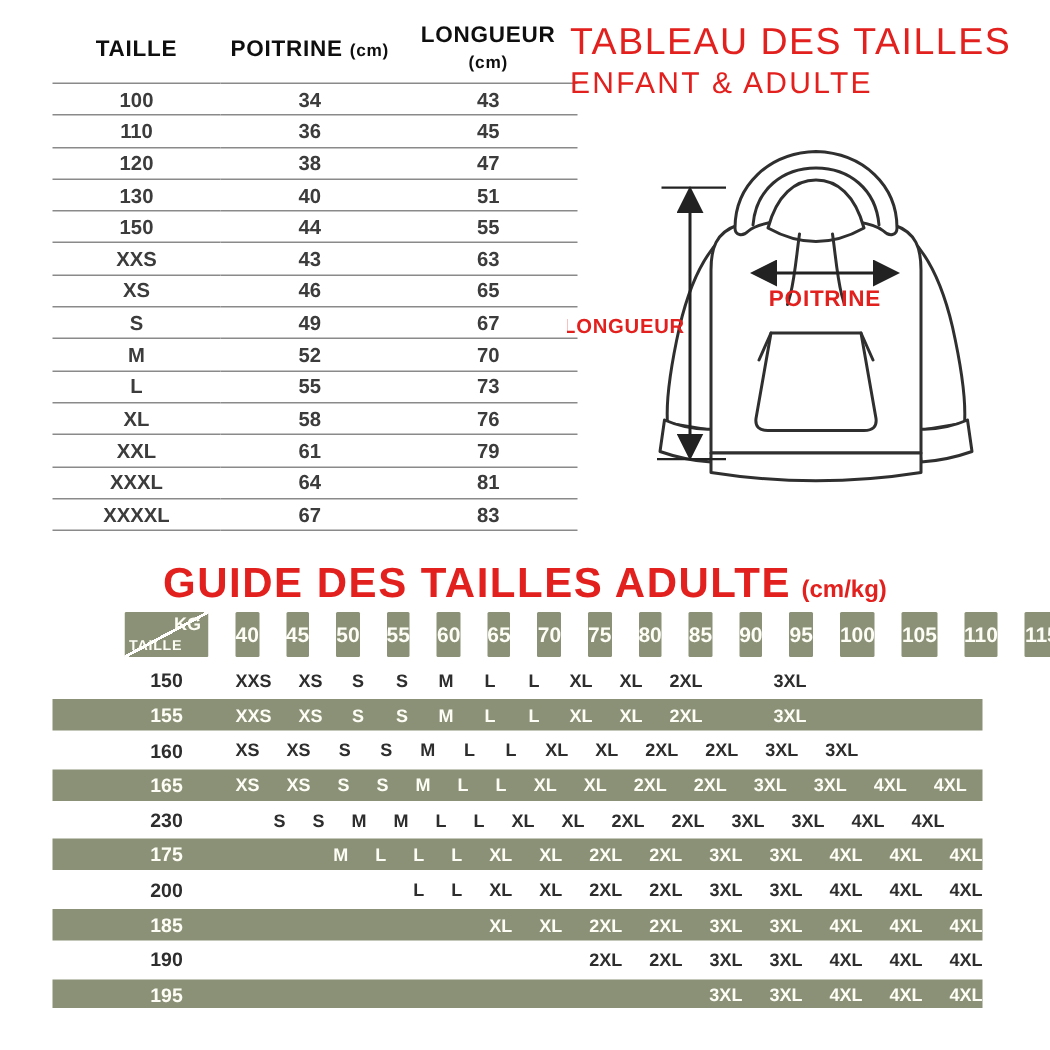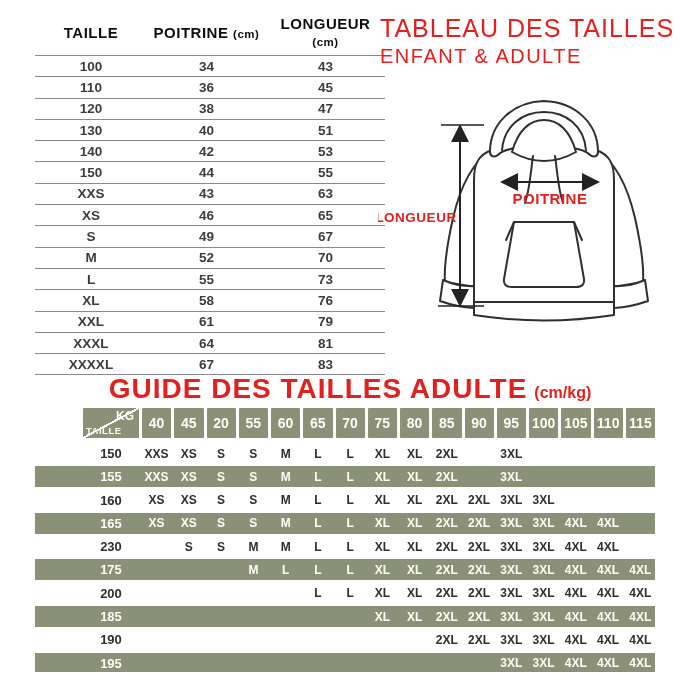--- a/index.html
+++ b/index.html
@@ -24,21 +24,21 @@
   .guide-title { position:absolute; left:0; top:373px; width:700px; text-align:center;
                  color:var(--red); font-weight:bold; font-size:28px; letter-spacing:1px; }
   .guide-title .unit { font-size:16px; margin-left:7px; letter-spacing:0; }
 
   
   .hoodie-wrap { position:absolute; left:378px; top:90px; width:322px; height:250px; }
   .measure-label { fill:var(--red); font-weight:bold; font-family:"Liberation Sans",sans-serif; }
 
   
   .guide { position:absolute; left:35px; top:408px; width:620px; }
-  .guide-grid-row { display:grid; grid-template-columns:56px repeat(16, 1fr); column-gap:3px;padding-left:48px; }
+  .guide-grid-row { display:grid; grid-template-columns:56px repeat(16, 1fr); column-gap:18px;padding-left:48px; }
   .guide-header { height:30px; margin-bottom:5px; }
   .kg-cell { background:var(--green); color:#fdfdf5; font-size:14px; font-weight:bold;
              display:flex; align-items:center; justify-content:center; border-radius:1px; }
   .corner { position:relative; background:
               linear-gradient(to bottom right,
                 transparent calc(50% - 1px), #fff calc(50% - 1px),
                 #fff calc(50% + 1px), transparent calc(50% + 1px)),
               var(--green);
             border-radius:1px; color:#fdfdf5; font-weight:bold; }
   .corner .kg { position:absolute; top:1px; right:5px; font-size:12px; }
@@ -86,25 +86,20 @@
           <td>120</td>
           <td>38</td>
           <td>47</td>
         </tr>
         <tr>
           <td>130</td>
           <td>40</td>
           <td>51</td>
         </tr>
         <tr>
-          <td>140</td>
-          <td>42</td>
-          <td>53</td>
-        </tr>
-        <tr>
           <td>150</td>
           <td>44</td>
           <td>55</td>
         </tr>
         <tr>
           <td>XXS</td>
           <td>43</td>
           <td>63</td>
         </tr>
         <tr>
@@ -202,21 +197,21 @@
 
   <div class="guide">
     <div class="guide-grid-row guide-header">
       <div class="corner">
         <span class="kg">KG</span>
         <span class="taille">TAILLE</span>
       </div>
 
     <div class="kg-cell">40</div>
         <div class="kg-cell">45</div>
-        <div class="kg-cell">20</div>
+        <div class="kg-cell">50</div>
         <div class="kg-cell">55</div>
         <div class="kg-cell">60</div>
         <div class="kg-cell">65</div>
         <div class="kg-cell">70</div>
         <div class="kg-cell">75</div>
         <div class="kg-cell">80</div>
         <div class="kg-cell">85</div>
         <div class="kg-cell">90</div>
         <div class="kg-cell">95</div>
         <div class="kg-cell">100</div>

